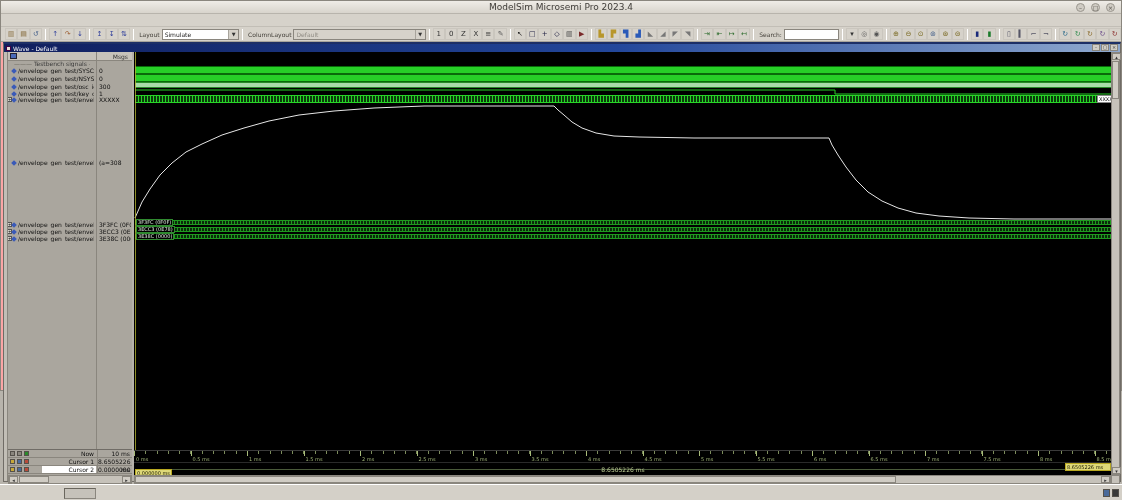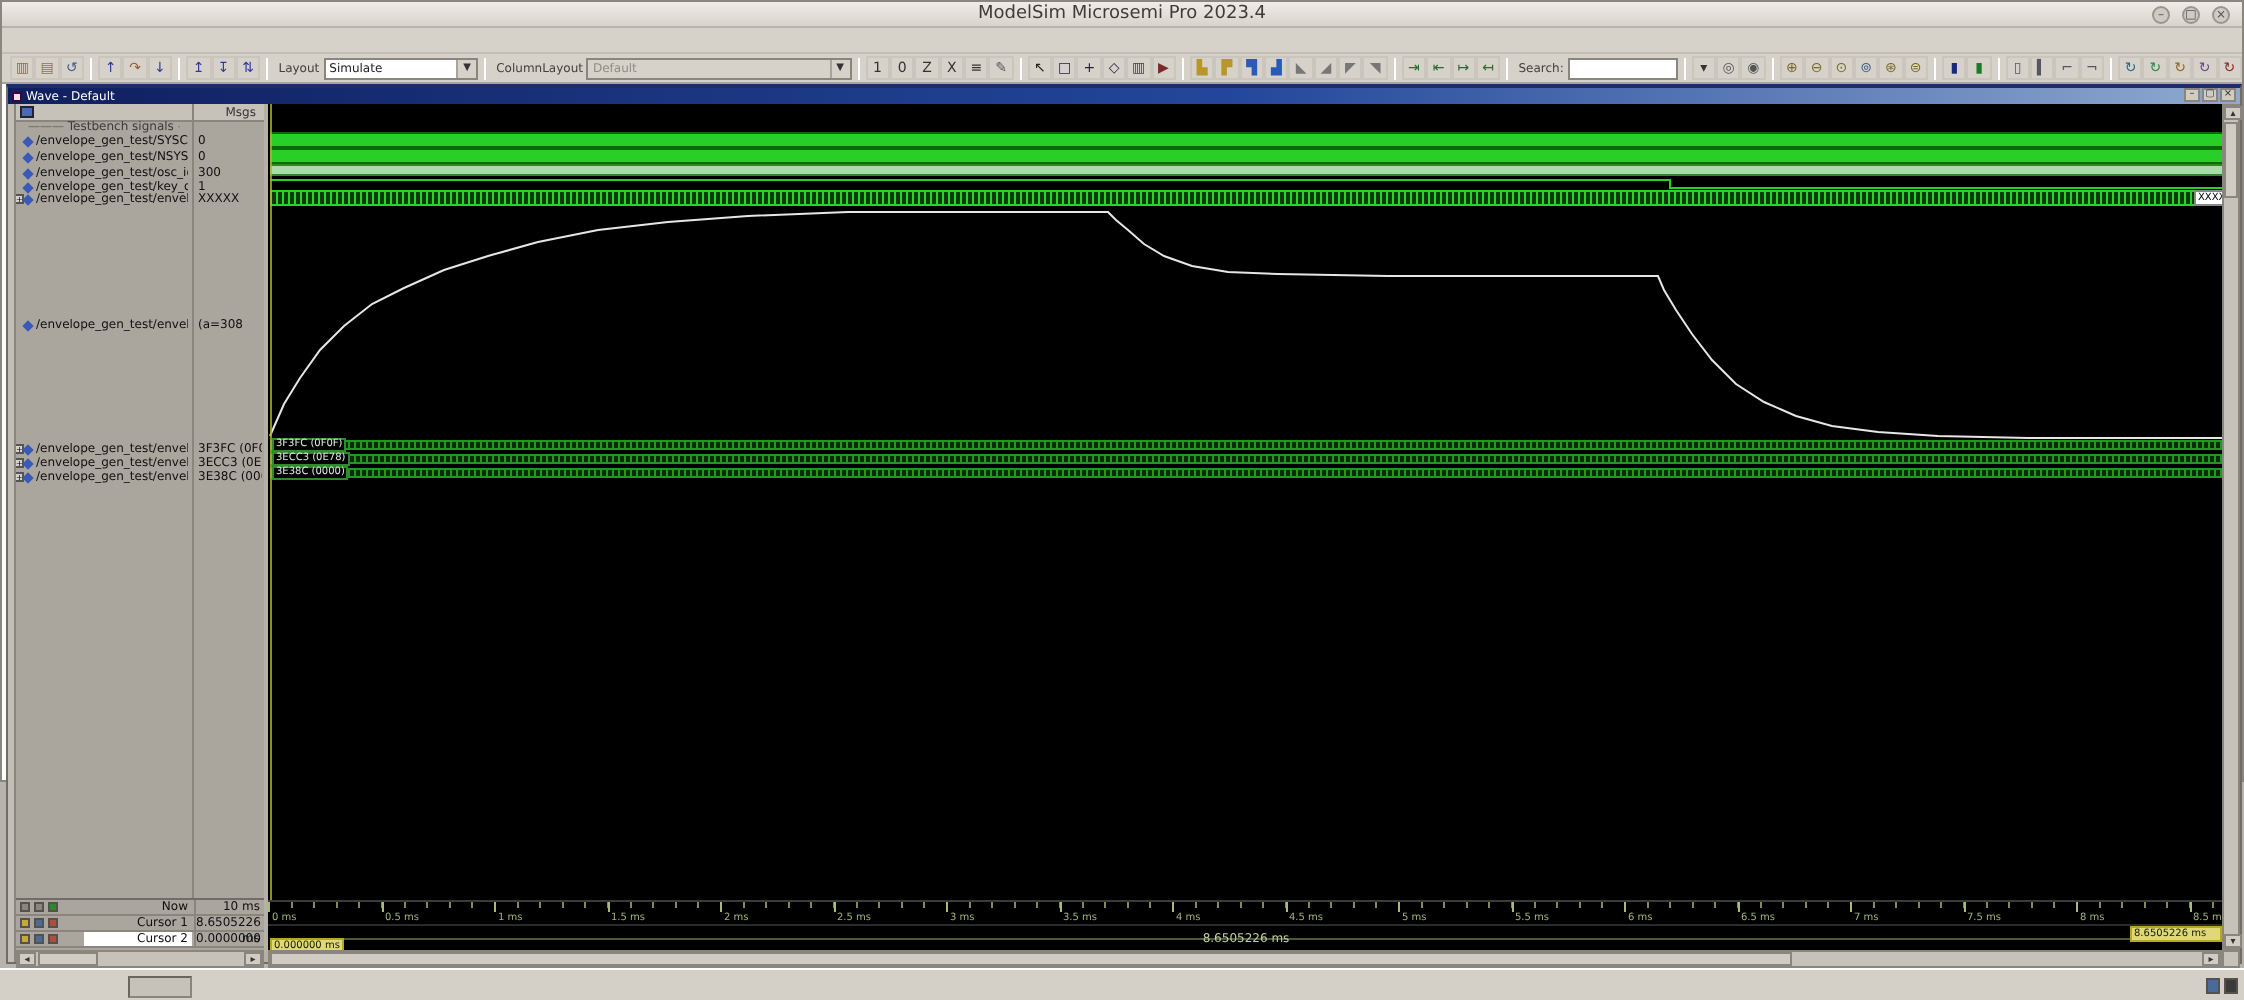--- a/index.html
+++ b/index.html
@@ -1,20 +1,20 @@
 <!DOCTYPE html>
 <html><head>
 <meta charset="utf-8">
 <style>
   * { margin:0; padding:0; box-sizing:border-box; }
   body { font-family:"DejaVu Sans",sans-serif; }
   .stage { position:relative; width:1122px; height:500px; background:#b8b4ac; overflow:hidden; font-family:"DejaVu Sans",sans-serif; }
 
   
-  .appwin { position:absolute; left:0; top:0; width:1122px; height:391px; background:#ffffff; border:1px solid #8a867e; }
+  .appwin { position:absolute; left:0; top:0; width:1122px; height:391px; background:#fca5a5; border:1px solid #8a867e; }
   .titlebar { position:absolute; left:0; top:0; width:100%; height:13px; background:linear-gradient(#efece7,#d8d4cc); border-bottom:1px solid #b8b4ac; }
   .titlebar .title { position:absolute; left:0; right:0; top:1px; text-align:center; font-size:9px; color:#3f3c38; }
   .winbtns { position:absolute; right:6px; top:2px; display:flex; gap:6px; }
   .winbtn { width:9px; height:9px; border-radius:50%; background:#cfcbc3; border:1px solid #9a968e; font-size:6px; line-height:7px; text-align:center; color:#55514b; }
   .menubar { position:absolute; left:0; top:13px; width:100%; height:13px; background:#d6d2ca; border-bottom:1px solid #c2beb6; }
 
   
   .toolbar { position:absolute; left:0; top:26px; width:100%; height:15px; background:#d6d2ca; border-bottom:1px solid #a8a49c; display:flex; align-items:center; padding-left:4px; }
   .tbtn { width:13px; height:12px; font-size:7px; line-height:11px; text-align:center; background:#d6d2ca; border:1px solid #cac6be; margin:0; cursor:default; overflow:hidden; }
   .sep { width:1px; height:11px; background:#9a968e; border-right:1px solid #ffffff; margin:0 3px; }

